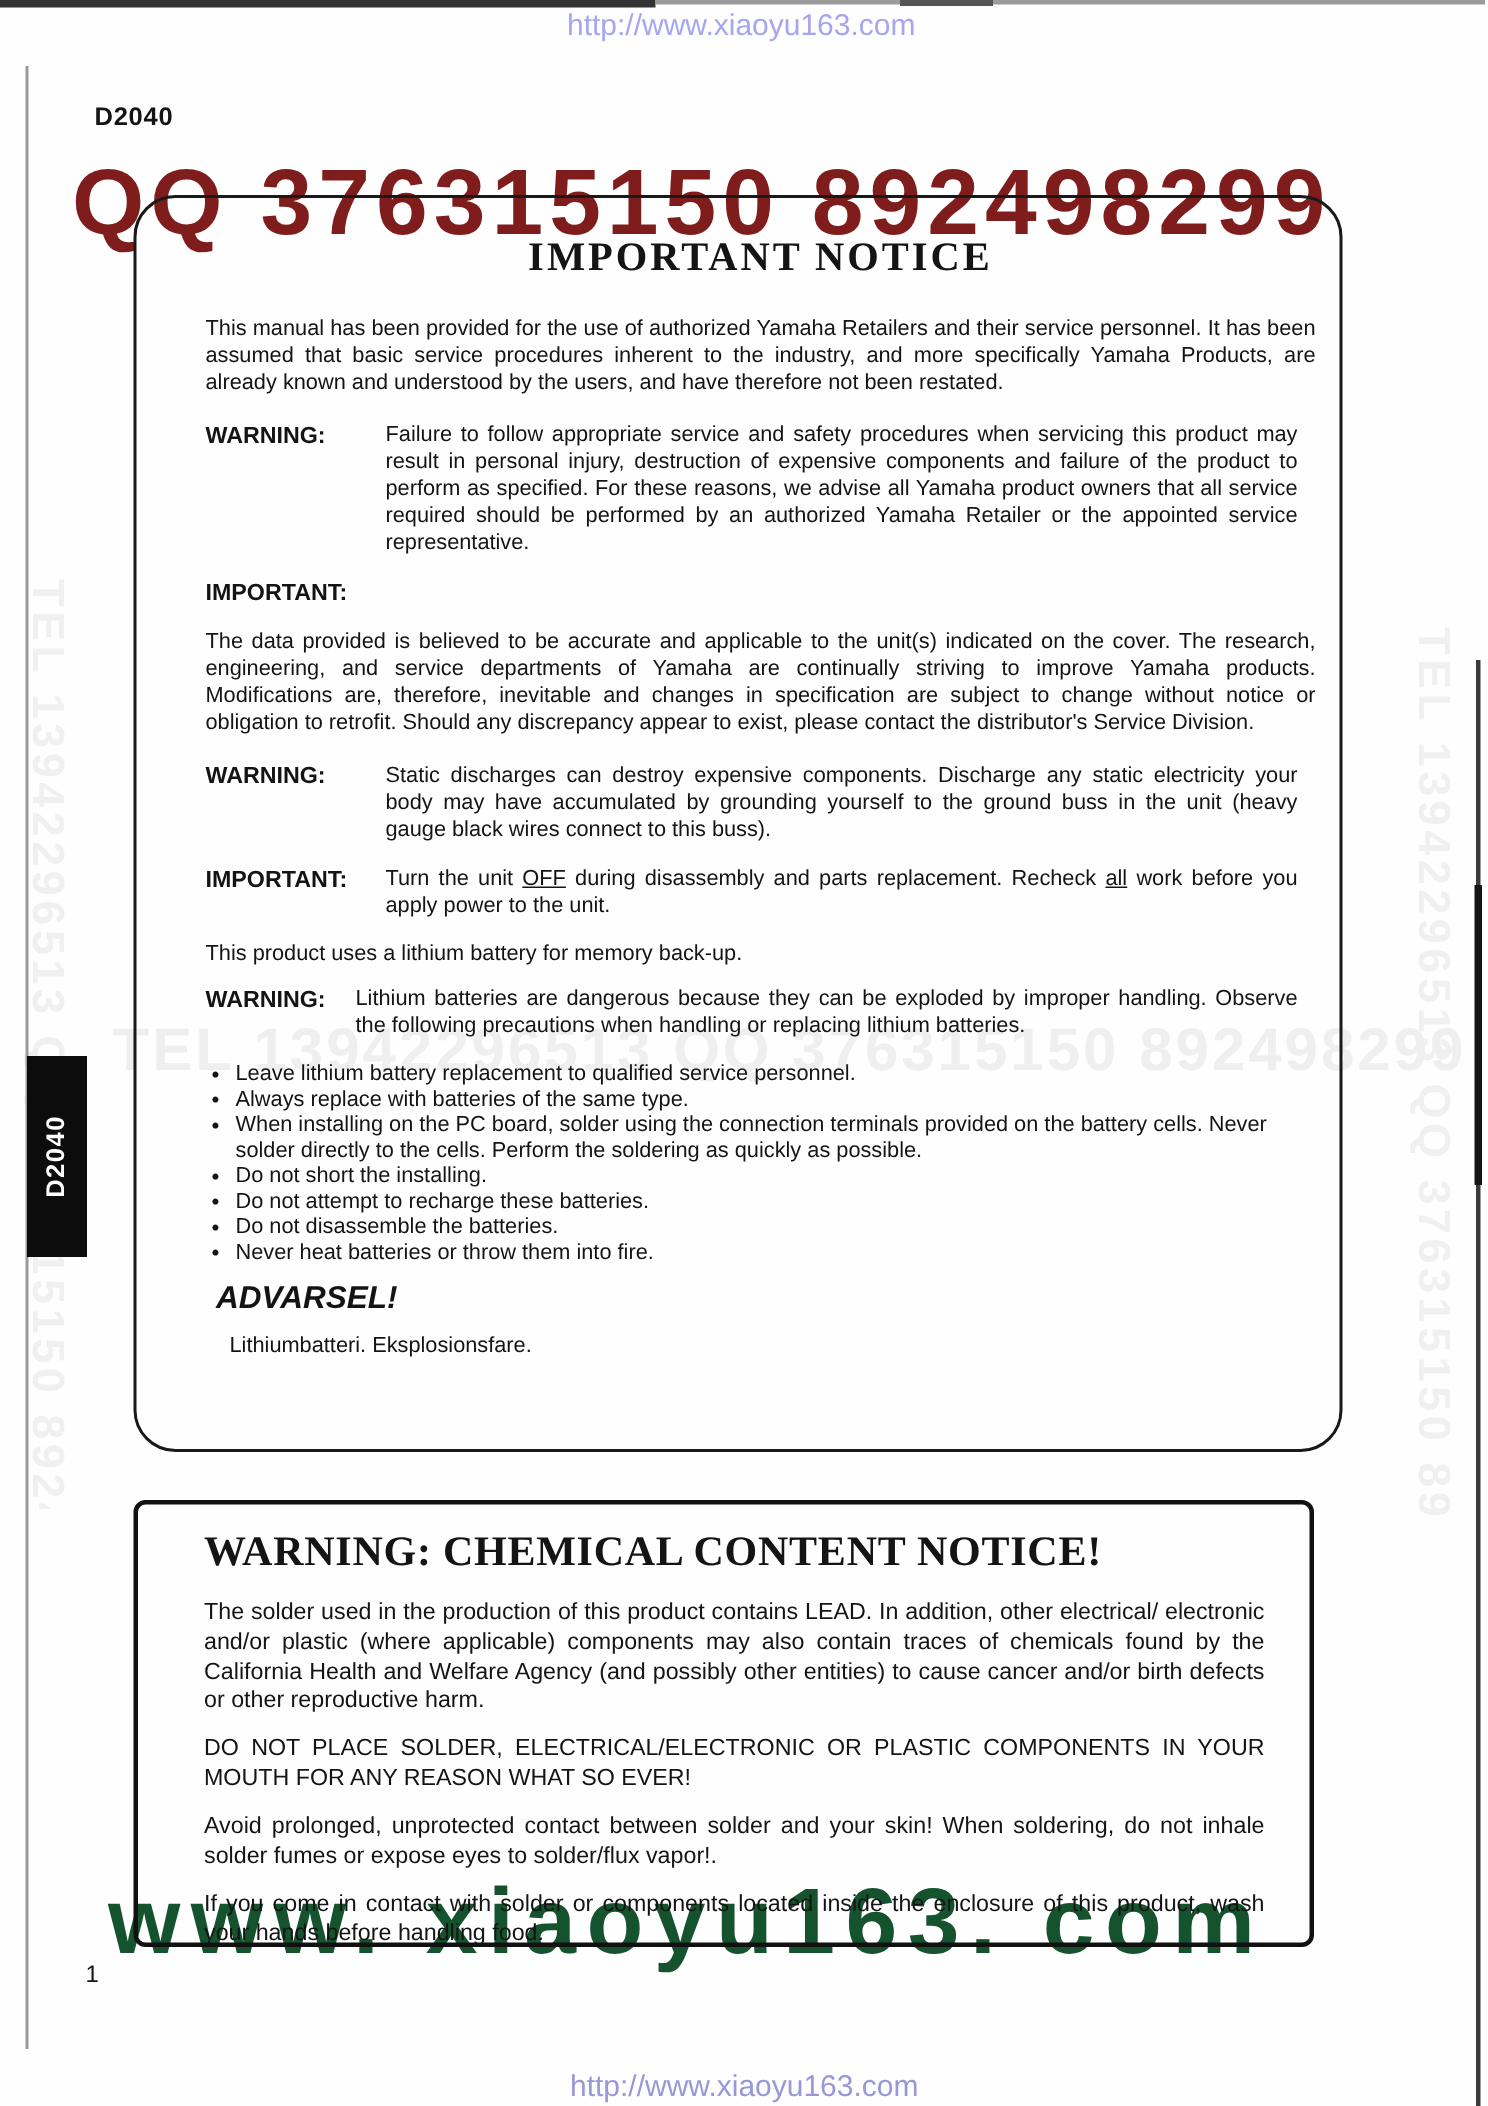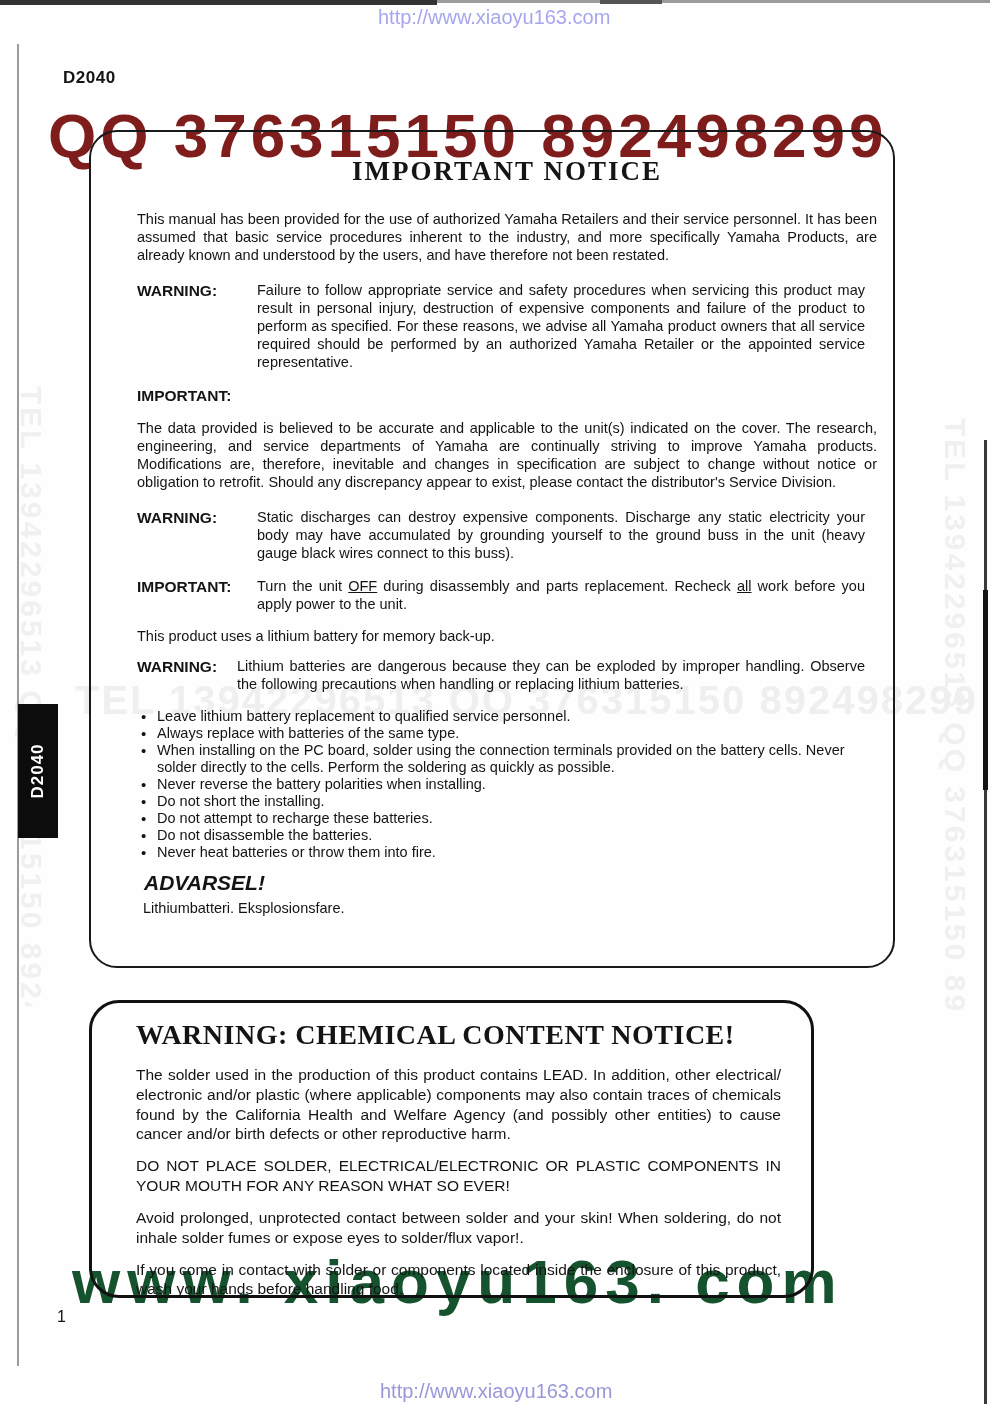--- a/index.html
+++ b/index.html
@@ -45,24 +45,24 @@
   .label-row{display:flex;margin:0 12px 15px 0;}
   .label-col{flex:0 0 120px;font-weight:bold;font-size:15.5px;}
   .label-col.narrow{flex:0 0 100px;}
   .label-text{flex:1;font-size:14.5px;line-height:1.24;text-align:justify;}
   .u{text-decoration:underline;}
   .bullet-list{list-style:none;margin:0 0 10px 4px;padding:0;}
   .bullet-list li{font-size:14.5px;line-height:1.17;padding-left:16px;position:relative;}
   .bullet-list li::before{content:"\2022";position:absolute;left:0;font-size:15px;}
   .advarsel{margin-left:6px;}
   .advarsel-title{font-size:21px;font-weight:bold;margin:4px 0 4px 1px;font-style:italic;}
-  .advarsel-line{font-size:14.5px;line-height:1.35;margin:0;}
+  .advarsel-line{font-size:14.5px;line-height:1.35;margin:10px;}
   
-  .chem-box{position:absolute;left:89px;top:1000px;width:725px;height:298px;box-sizing:border-box;
-    border:3px solid #111;border-radius:30px;z-index:2;
+  .chem-box{position:absolute;left:89px;top:1000px;width:787px;height:298px;box-sizing:border-box;
+    border:3px solid #111;border-radius:8px;z-index:2;
     padding:16px 30px 0 44px;background:transparent;}
   .chem-title{font-family:"Liberation Serif", serif;font-weight:bold;font-size:28px;
     letter-spacing:0.5px;margin:0 0 14px 0;}
   .chem-para{font-size:15.5px;line-height:1.28;text-align:justify;margin:0 0 12px 0;}
 </style>
 </head>
 <body>
 
 <div class="scan-strip-main"></div>
 <div class="scan-strip-mid"></div>
@@ -115,21 +115,20 @@
 
   <div class="label-row" style="margin-bottom:14px;">
     <div class="label-col narrow">WARNING:</div>
     <div class="label-text">Lithium batteries are dangerous because they can be exploded by improper handling. Observe the following precautions when handling or replacing lithium batteries.</div>
   </div>
 
   <ul class="bullet-list">
     <li>Leave lithium battery replacement to qualified service personnel.</li>
     <li>Always replace with batteries of the same type.</li>
     <li>When installing on the PC board, solder using the connection terminals provided on the battery cells. Never solder directly to the cells. Perform the soldering as quickly as possible.</li>
-    <li>Never reverse the battery polarities when installing.</li>
     <li>Do not short the installing.</li>
     <li>Do not attempt to recharge these batteries.</li>
     <li>Do not disassemble the batteries.</li>
     <li>Never heat batteries or throw them into fire.</li>
   </ul>
 
   <div class="advarsel">
     <div class="advarsel-title">ADVARSEL!</div>
     <p class="advarsel-line">Lithiumbatteri. Eksplosionsfare.</p>
   </div>

